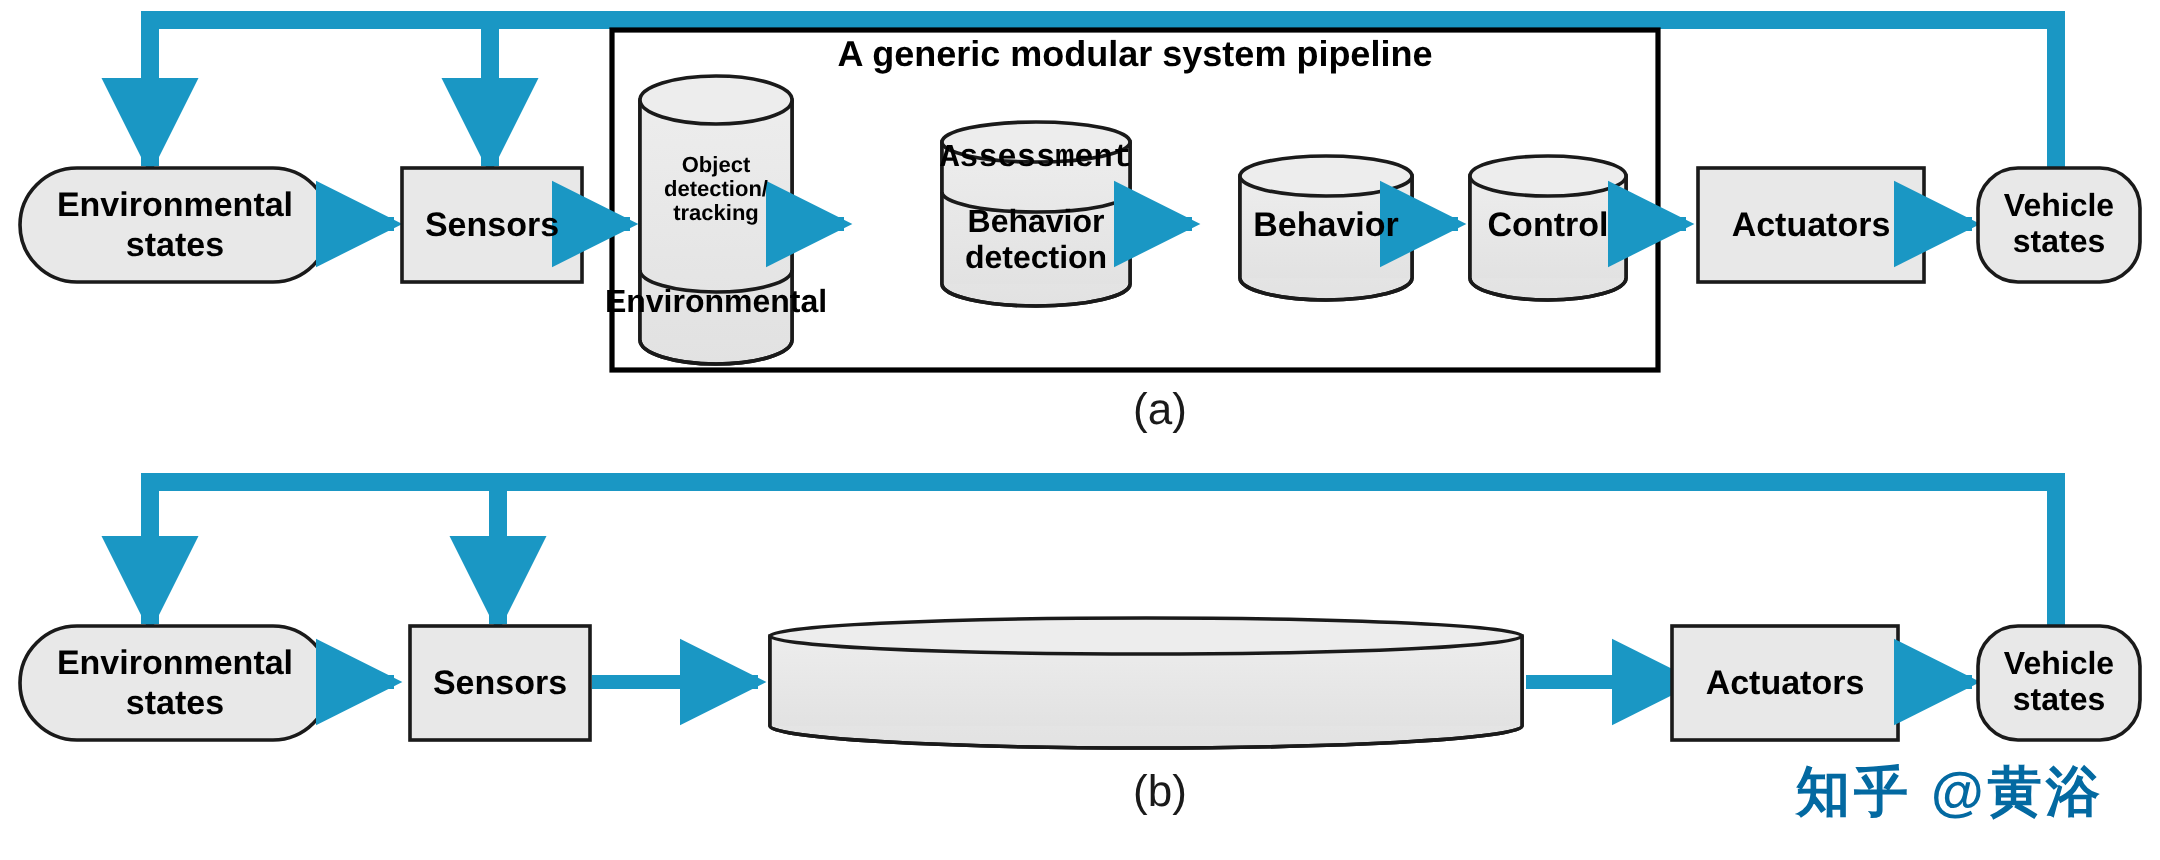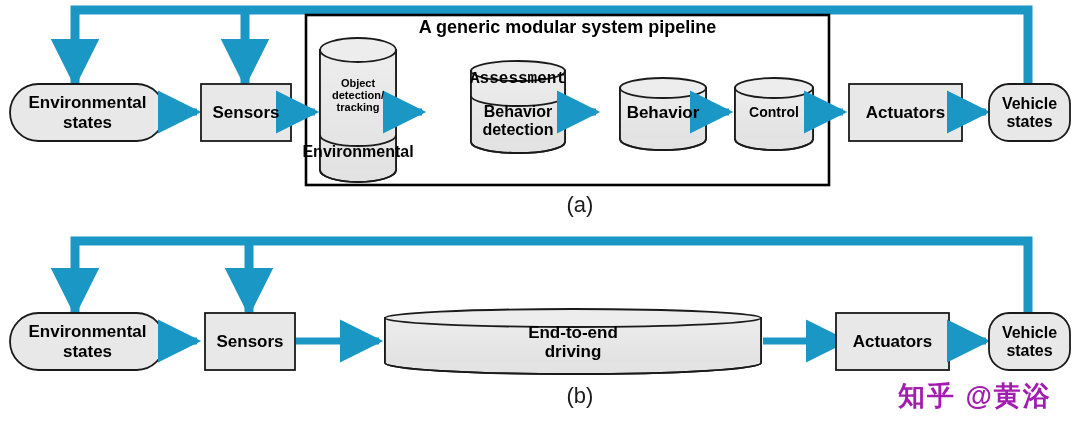--- a/index.html
+++ b/index.html
@@ -43,21 +43,21 @@
     text-align: center;
   }
   .panel-caption {
     position: absolute;
     color: #1a1a1a;
     text-align: center;
     font-weight: normal;
   }
   .watermark {
     position: absolute;
-    color: #a21caf;
+    color: #0369a1;
     font-weight: bold;
     letter-spacing: 2px;
     user-select: none;
     white-space: nowrap;
   }
 </style>
 </head>
 <body>
 
 <div id="canvas">
@@ -187,36 +187,34 @@
 
   <div class="node-label" style="left:312px; top:138px; width:92px; height:28px; font-size:16px;">Environmental</div>
 
   <div class="node-label" style="left:468px; top:66px; width:100px; height:28px; font-size:16px;font-family:Liberation Mono, monospace;">Assessment</div>
 
   <div class="node-label" style="left:468px; top:98px; width:100px; height:46px; font-size:16px;">Behavior
 detection</div>
 
   <div class="node-label" style="left:620px; top:96px; width:86px; height:34px; font-size:17px;">Behavior</div>
 
-  <div class="node-label" style="left:735px; top:96px; width:78px; height:34px; font-size:14px;text-align:right;">Control</div>
+  <div class="node-label" style="left:735px; top:96px; width:78px; height:34px; font-size:17px;text-align:right;">Control</div>
 
   <div class="node-label" style="left:849px; top:84px; width:113px; height:57px; font-size:17px;">Actuators</div>
 
   <div class="node-label" style="left:989px; top:84px; width:81px; height:57px; font-size:16px;">Vehicle
 states</div>
 
   <div class="panel-caption" style="left:515px; top:192px; width:130px; font-size:22px;">(a)</div>
 
   <div class="node-label" style="left:10px; top:313px; width:155px; height:57px; font-size:17px;">Environmental
 states</div>
 
   <div class="node-label" style="left:205px; top:313px; width:90px; height:57px; font-size:17px;">Sensors</div>
 
-  <div class="node-label" style="left:385px; top:318px; width:376px; height:48px; font-size:17px;">End-to-end
-driving</div>
 
   <div class="node-label" style="left:836px; top:313px; width:113px; height:57px; font-size:17px;">Actuators</div>
 
   <div class="node-label" style="left:989px; top:313px; width:81px; height:57px; font-size:16px;">Vehicle
 states</div>
 
   <div class="panel-caption" style="left:515px; top:383px; width:130px; font-size:22px;">(b)</div>
 
   <div class="watermark" style="left:898px; top:378px; font-size:27px;">知乎 @黄浴</div>
 

